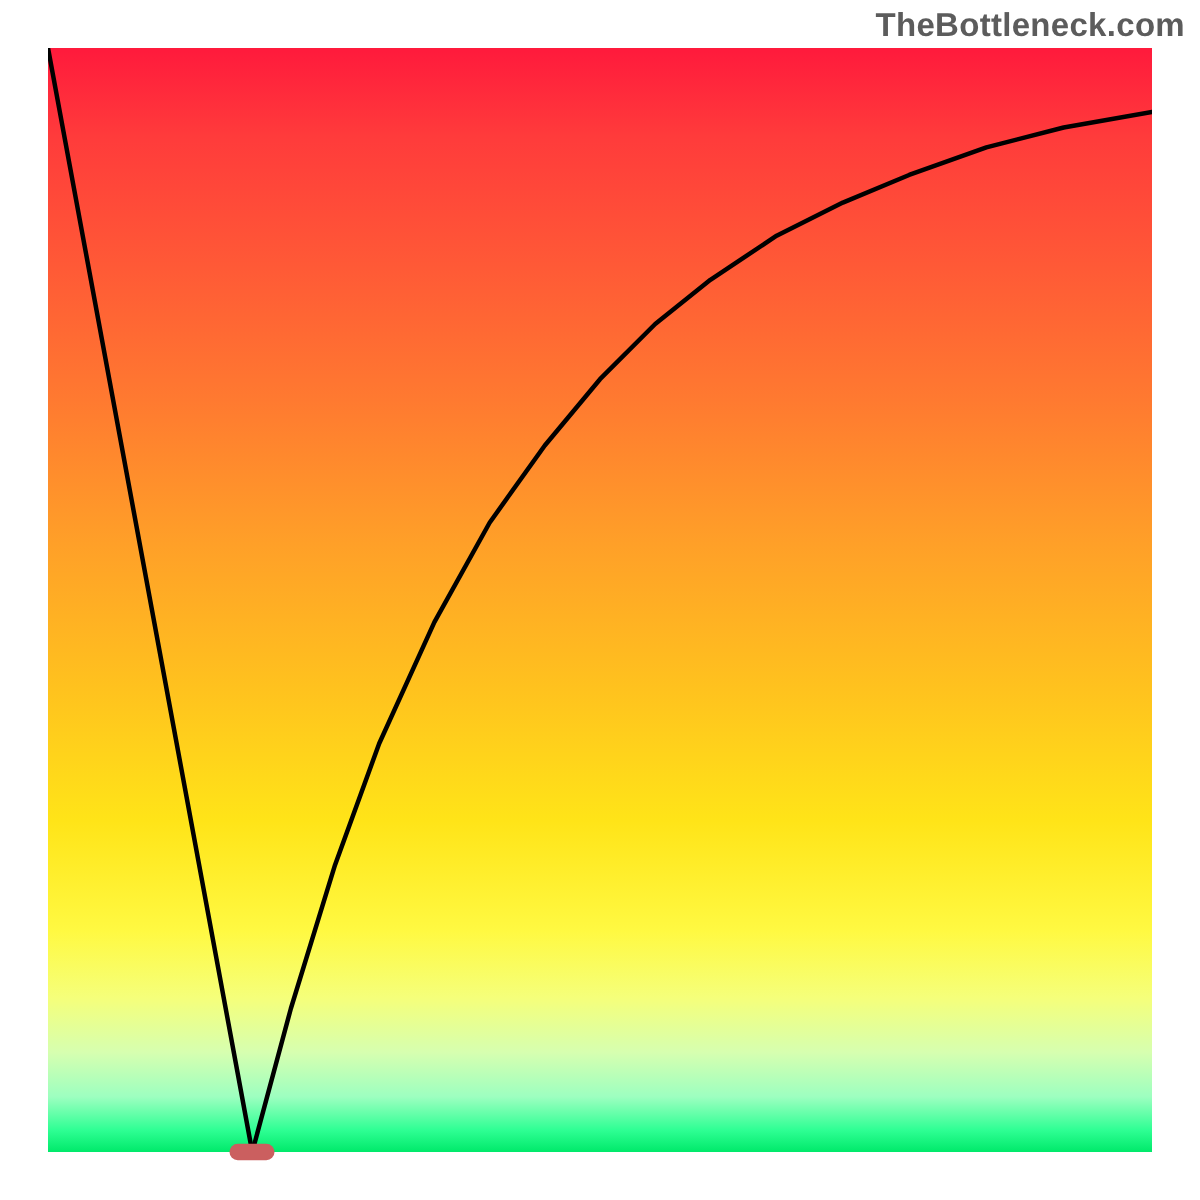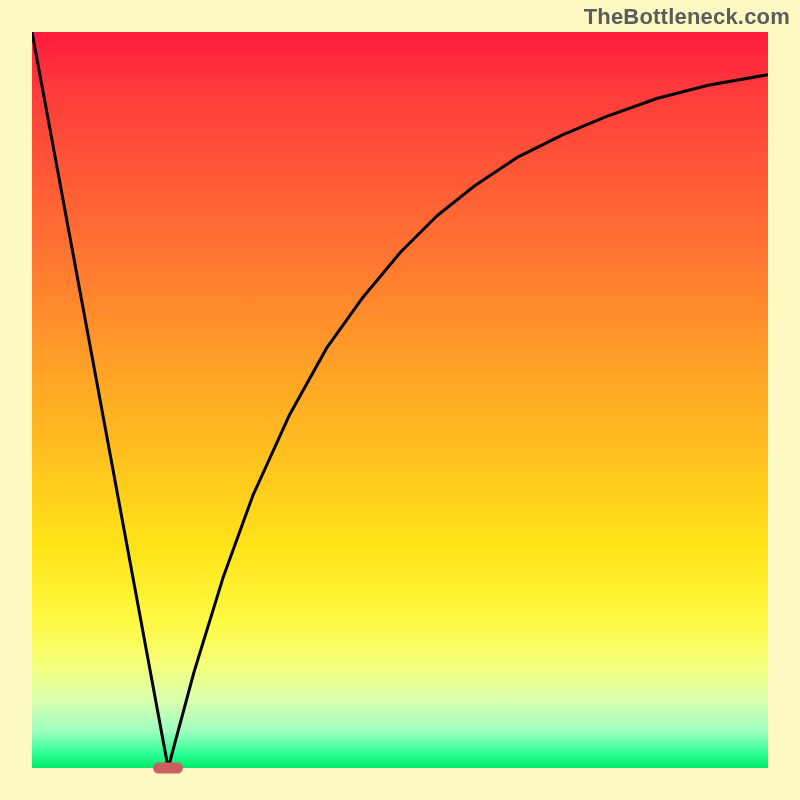--- a/index.html
+++ b/index.html
@@ -8,21 +8,21 @@
     width: 800px;
     height: 800px;
     overflow: hidden;
     background: #000;
     font-family: Arial, Helvetica, sans-serif;
   }
   .frame {
     position: relative;
     width: 800px;
     height: 800px;
-    background: #fef9c3;
+    background: #ffffff;
   }
   .plot-area {
     position: absolute;
     left: 32px;
     top: 32px;
     width: 736px;
     height: 736px;
     background: linear-gradient(to bottom,
       #ff1a3c 0%,
       #ff3b3b 8%,

